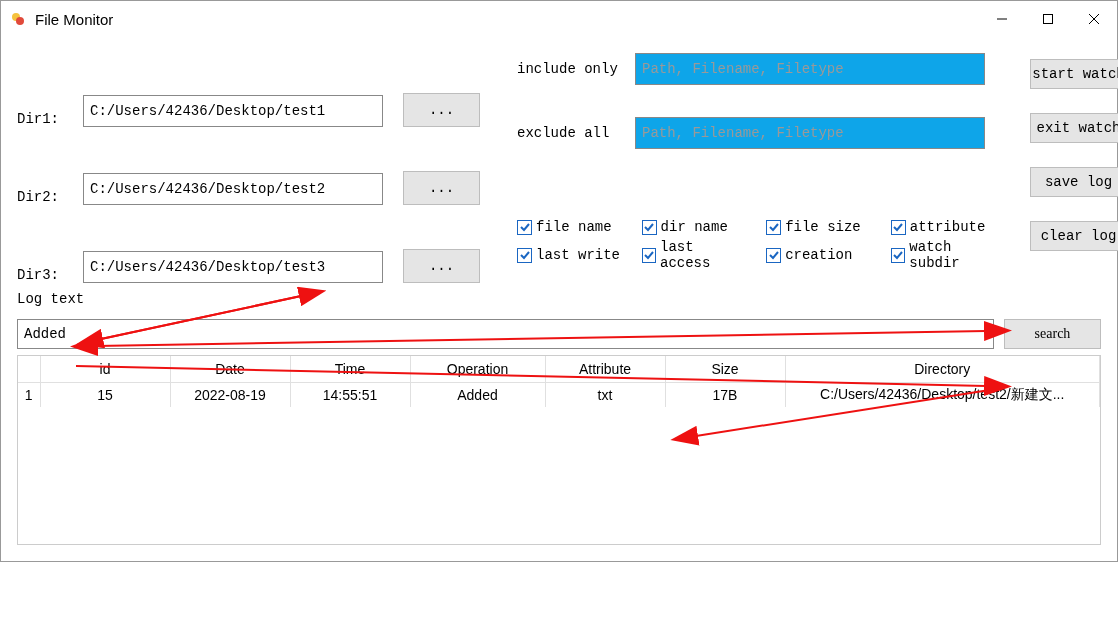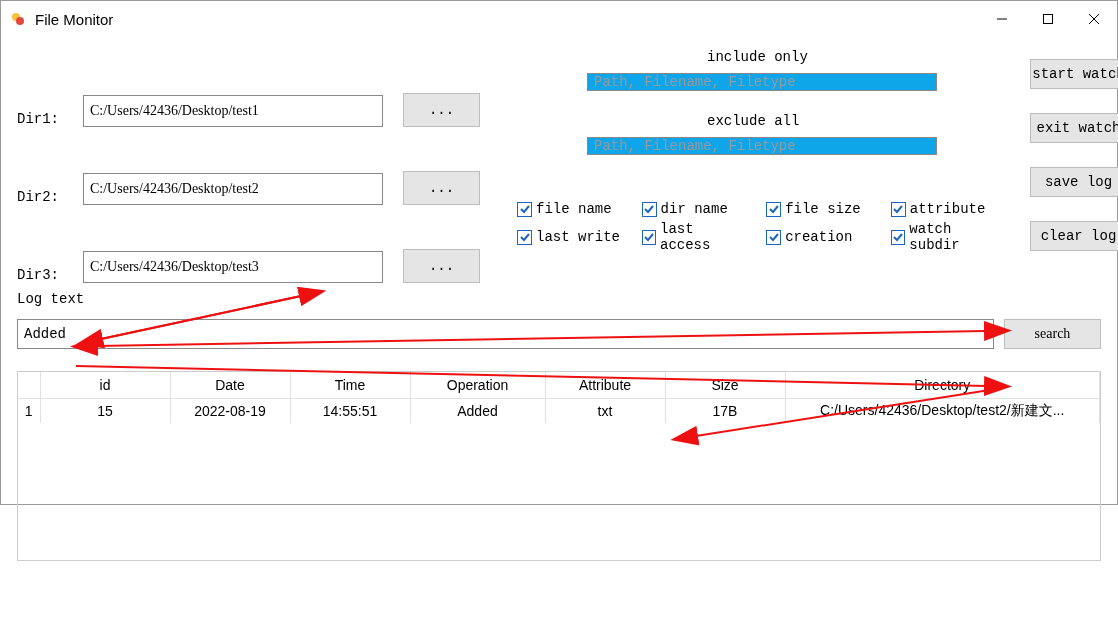--- a/index.html
+++ b/index.html
@@ -8,21 +8,21 @@
     font-family: "Segoe UI", Arial, sans-serif;
     font-size: 13px;
     background: #ffffff;
     color: #000;
     width: 1118px;
     height: 639px;
     overflow: hidden;
   }
   .window {
     width: 1118px;
-    height: 505px;
+    height: 562px;
     border: 1px solid #999;
     box-sizing: border-box;
     position: relative;
     background: #fff;
     display: flex;
     flex-direction: column;
   }
   .titlebar {
     height: 36px;
     display: flex;
@@ -86,21 +86,21 @@
   .dir-label {
     width: 60px;
     padding-right: 6px;
   }
   .dir-input {
     width: 300px;
     height: 32px;
     border: 1px solid #888;
     padding: 0 6px;
     box-sizing: border-box;
-    font-family: Liberation Serif, serif;
+    font-family: Liberation Mono, monospace;
     font-size: 14px;
     outline: none;
     background: #fff;
   }
   .browse-btn {
     margin-left: 20px;
     width: 75px;
     height: 32px;
     background: #e5e5e5;
     border: 1px solid #bdbdbd;
@@ -119,38 +119,37 @@
   .filter-title {
     height: 36px;
     display: flex;
     align-items: center;
   }
   .filter-row {
     display: flex;
     align-items: center;
     height: 40px;
     gap: 8px;
-    flex-direction: column;
   }
   .filter-label {
     width: 110px;
   }
   .filter-input {
     width: 350px;
     height: 32px;
     border: 1px solid #888;
     padding: 0 6px;
     box-sizing: border-box;
     font-family: "Courier New", monospace;
     font-size: 14px;
     outline: none;
     background: #0ea5e9;
   }
   .filter-input::placeholder { color: #999; }
-  .checks-wrap { margin-top: 42px; }
+  .checks-wrap { margin-top: 60px; }
   .check-row {
     display: flex;
     align-items: center;
     height: 28px;
     gap: 18px;
   }
   .check-item {
     display: flex;
     align-items: center;
     gap: 4px;
@@ -224,21 +223,21 @@
     display: flex;
     align-items: center;
     justify-content: center;
     font-family: Liberation Serif, serif;
     font-size: 14px;
     cursor: default;
   }
 
   
   .table-wrap {
-    margin-top: 22px;
+    margin-top: 6px;
     border: 1px solid #ccc;
     height: 190px;
     box-sizing: border-box;
     overflow: hidden;
     font-family: "Segoe UI", Arial, sans-serif;
     font-size: 14px;
   }
   table {
     border-collapse: collapse;
     width: 100%;

